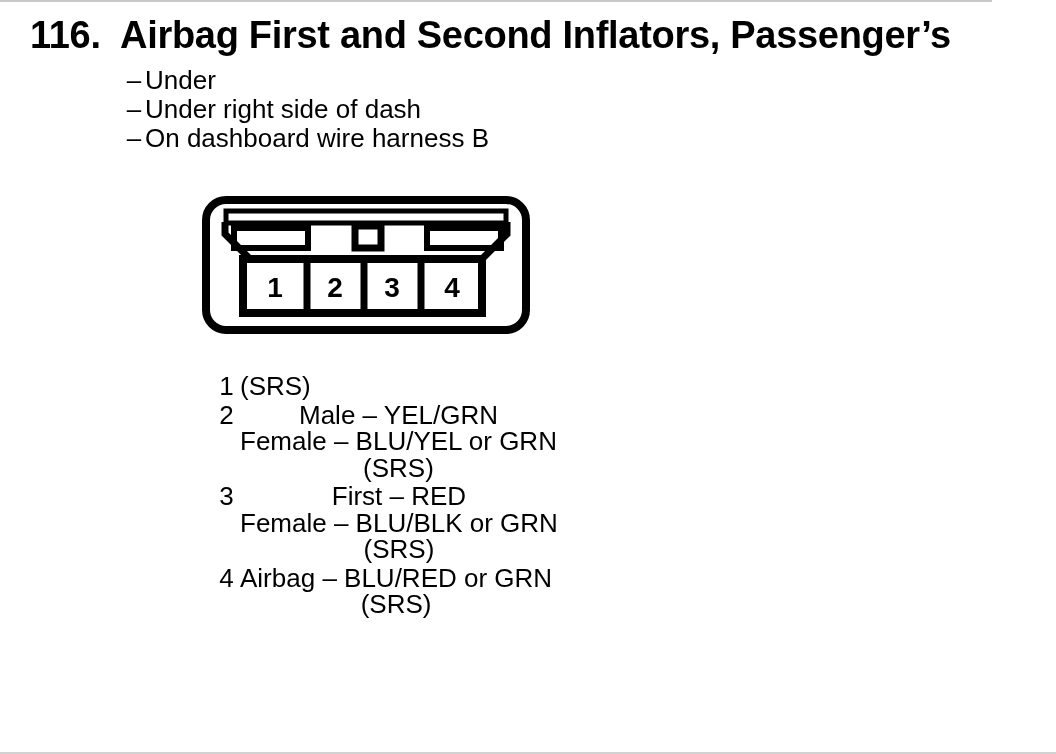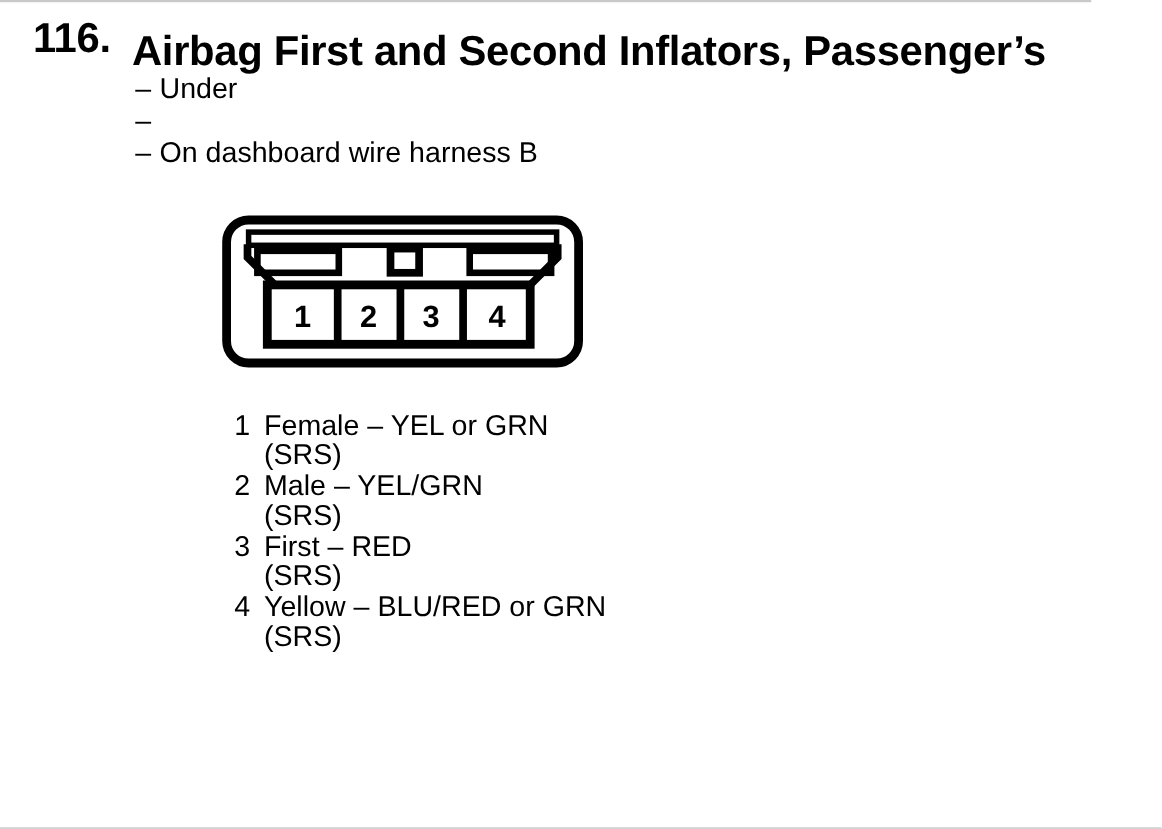--- a/index.html
+++ b/index.html
@@ -11,20 +11,21 @@
     height: 754px;
     background: #ffffff;
     position: relative;
     overflow: hidden;
     font-family: "Liberation Sans", sans-serif;
     color: #000000;
   }
   .page {
     position: absolute;
     inset: 0;
+    text-align: center;
   }
   
   .scan-edge-top {
     position: absolute;
     top: 0; left: 0;
     width: 992px; height: 2px;
     background: #c9c9c9;
   }
   .scan-edge-bottom {
     position: absolute;
@@ -44,21 +45,21 @@
     letter-spacing: -0.3px;
   }
   .item-number {
     position: absolute;
     left: 0;
     top: 0;
   }
   .item-title {
     position: absolute;
     left: 90px;
-    top: 12px;
+    top: 0;
   }
   
   .bullet-list {
     position: absolute;
     left: 123px;
     top: 66px;
     font-size: 26px;
     line-height: 29px;
   }
   .bullet-item {
@@ -114,20 +115,21 @@
     <span class="item-title">Airbag First and Second Inflators, Passenger’s</span>
   </div>
 
   <div class="bullet-list">
     <div class="bullet-item">
       <span class="bullet-dash">–</span>
       <span>Under</span>
     </div>
     <div class="bullet-item">
       <span class="bullet-dash">–</span>
+      <span>Under right side of dash</span>
     </div>
     <div class="bullet-item">
       <span class="bullet-dash">–</span>
       <span>On dashboard wire harness B</span>
     </div>
   </div>
 
   <svg class="connector-svg" viewBox="195 188 345 155" xmlns="http://www.w3.org/2000/svg">
 
     <rect x="206" y="200" width="320" height="130" rx="20" fill="#ffffff" stroke="#000000" stroke-width="8"></rect>
@@ -150,43 +152,44 @@
     <text x="335" y="297" text-anchor="middle">2</text>
     <text x="392" y="297" text-anchor="middle">3</text>
     <text x="452" y="297" text-anchor="middle">4</text>
   </svg>
 
   <div class="pin-list">
 
     <div class="pin-entry">
       <span class="pin-num">1</span>
       <div class="pin-lines">
-        <div>Female – YEL or GRN</div>
         <div>(SRS)</div>
       </div>
     </div>
 
     <div class="pin-entry">
       <span class="pin-num">2</span>
       <div class="pin-lines">
         <div>Male – YEL/GRN</div>
+        <div>Female – BLU/YEL or GRN</div>
         <div>(SRS)</div>
       </div>
     </div>
 
     <div class="pin-entry">
       <span class="pin-num">3</span>
       <div class="pin-lines">
         <div>First – RED</div>
+        <div>Female – BLU/BLK or GRN</div>
         <div>(SRS)</div>
       </div>
     </div>
 
     <div class="pin-entry">
       <span class="pin-num">4</span>
       <div class="pin-lines">
-        <div>Yellow – BLU/RED or GRN</div>
+        <div>Airbag – BLU/RED or GRN</div>
         <div>(SRS)</div>
       </div>
     </div>
 
   </div>
 </div>
 
 </body></html>

